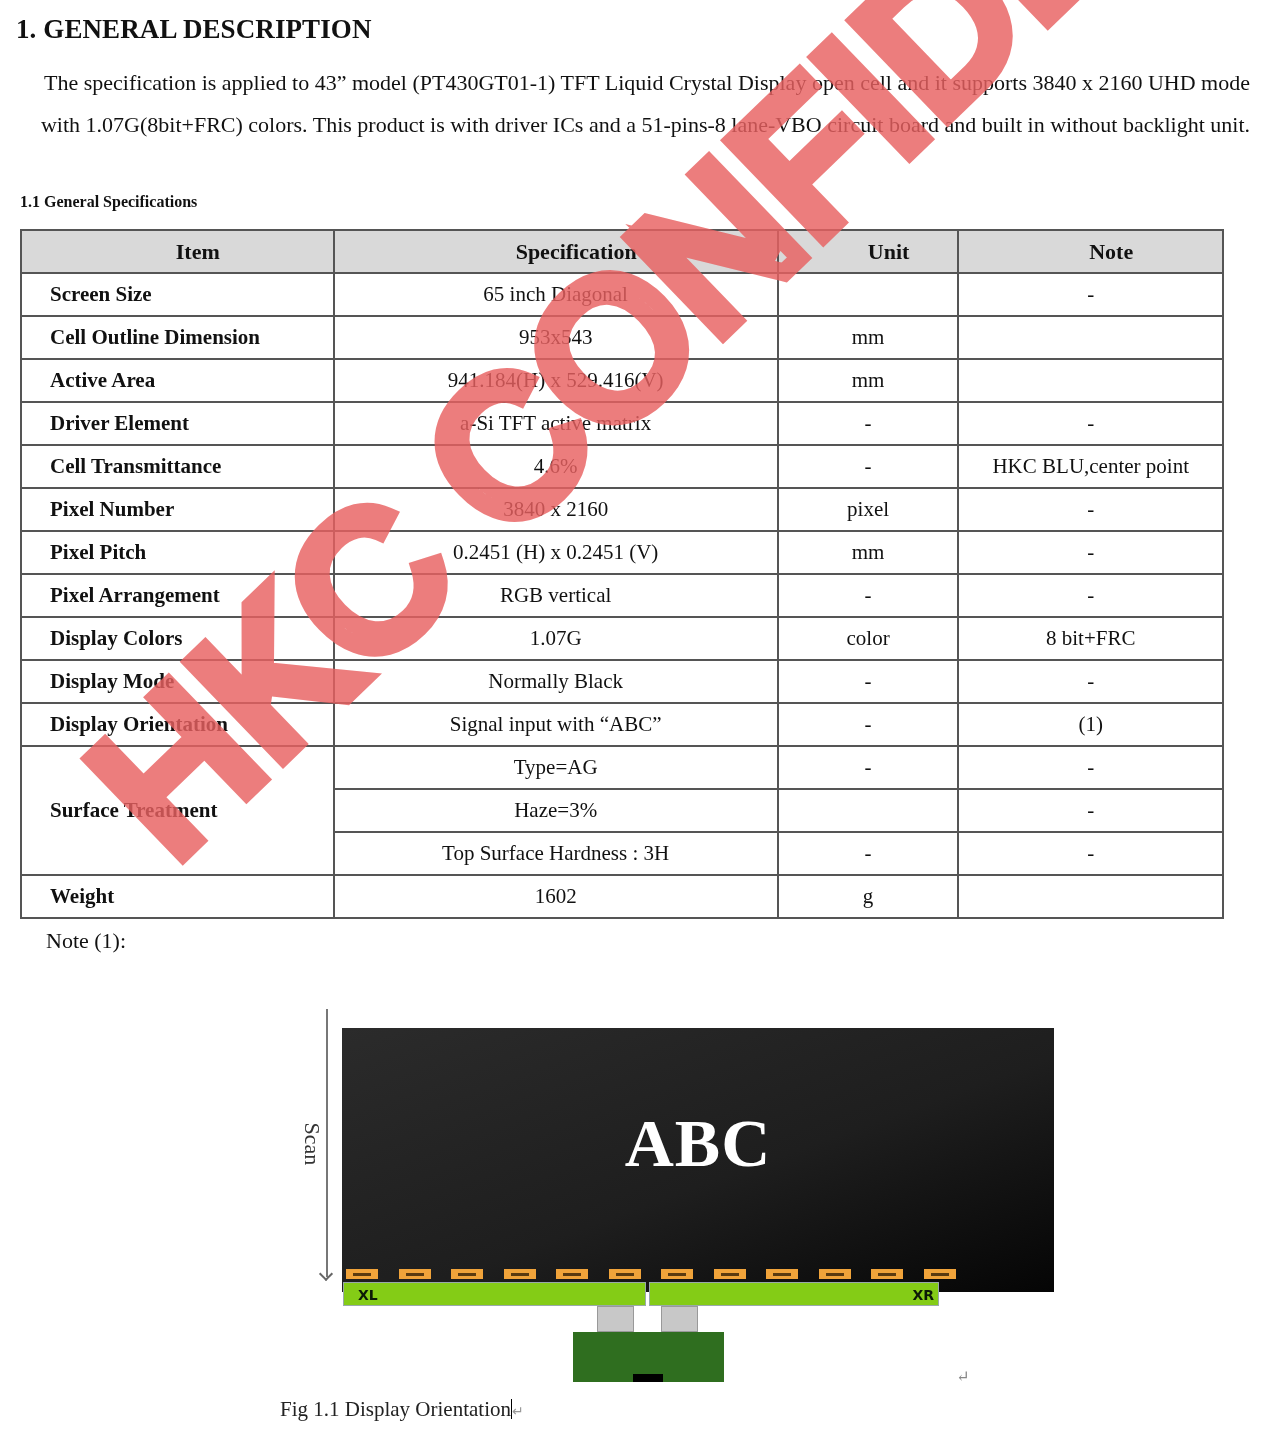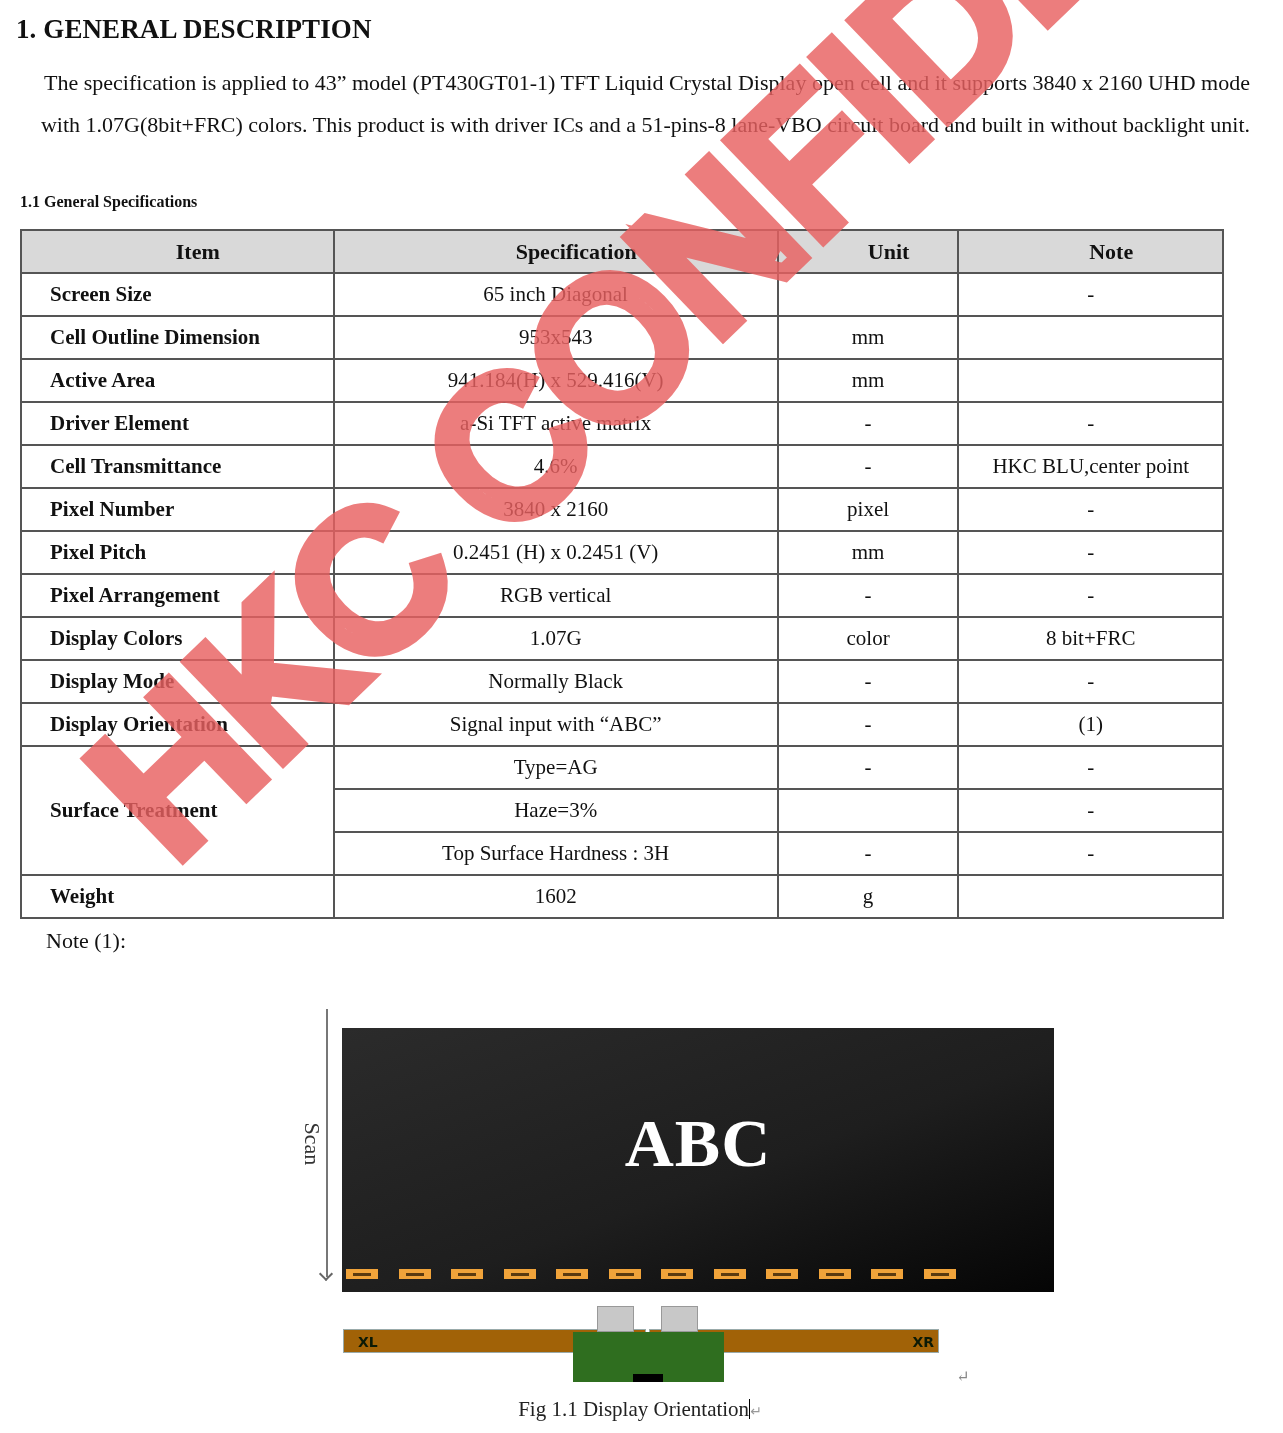--- a/index.html
+++ b/index.html
@@ -26,32 +26,32 @@
   .abc { position: absolute; left: 0; right: 0; top: 76px; text-align: center; color: #fff;
          font-size: 68px; font-weight: bold; font-family: "Liberation Serif", serif; letter-spacing: 1px; }
   .scan-arrow { position: absolute; left: 46px; top: 14px; width: 2px; height: 268px; background: #777; }
   .scan-arrow::after { content: ""; position: absolute; left: -5px; bottom: -2px; width: 8px; height: 8px;
          border-right: 2px solid #666; border-bottom: 2px solid #666; transform: rotate(45deg); }
   .scan-label { position: absolute; left: 2px; top: 136px; width: 60px; text-align: center; font-size: 22px;
          color: #333; transform: rotate(90deg); font-family: "Liberation Serif", serif; }
   .cof-row { position: absolute; left: 66px; top: 274px; width: 610px; height: 12px; display: flex; justify-content: space-between; }
   .cof { width: 32px; height: 10px; background: #f0a33a; position: relative; }
   .cof::after { content: ""; position: absolute; left: 7px; right: 7px; top: 4px; height: 3px; background: #5a3a10; }
-  .pcb { position: absolute; top: 287px; height: 24px; background: #a16207; border: 1px solid #9aa; margin-top: 47px; }
+  .pcb { position: absolute; top: 287px; height: 24px; background: #84cc16; border: 1px solid #9aa; }
   .pcb.left { left: 63px; width: 303px; }
   .pcb.right { left: 369px; width: 290px; }
   .pcb-label { position: absolute; top: 4px; font-family: "DejaVu Sans", sans-serif; font-weight: bold; font-size: 14px; color: #0b1a06; }
   .pcb.left .pcb-label { left: 14px; }
   .pcb.right .pcb-label { right: 4px; }
   .ffc { position: absolute; top: 311px; width: 37px; height: 26px; background: #c8c8c8; border: 1px solid #999; }
   .ffc.a { left: 317px; } .ffc.b { left: 381px; }
   .tcon { position: absolute; left: 293px; top: 337px; width: 151px; height: 50px; background: #2f6e1f; }
   .tcon-conn { position: absolute; left: 60px; bottom: 0; width: 30px; height: 8px; background: #000; }
   .return-mark { position: absolute; left: 676px; top: 372px; font-size: 16px; color: #888; }
-  .caption { position: absolute; left: 0; width: 720px; top: 402px; text-align: center; font-size: 21px; color: #222;
+  .caption { position: absolute; left: 0; width: 720px; top: 402px; font-size: 21px; color: #222;
              font-family: "Liberation Serif", serif; }
   .caption .cursor { display: inline-block; width: 1px; height: 20px; background: #000; vertical-align: -3px; }
   .caption .ret { color: #999; font-size: 14px; }
 
   
   .watermark { position: absolute; left: 60px; top: 748px; width: 1290px; transform-origin: 0 0;
                transform: rotate(-44deg); font-family: "Liberation Sans", "DejaVu Sans", sans-serif;
                font-size: 190px; letter-spacing: 2px; line-height: 1; white-space: nowrap;
                color: transparent; -webkit-text-stroke: 0; pointer-events: none; }
   .watermark span { color: rgba(230, 90, 90, 0.78); font-weight: normal;

